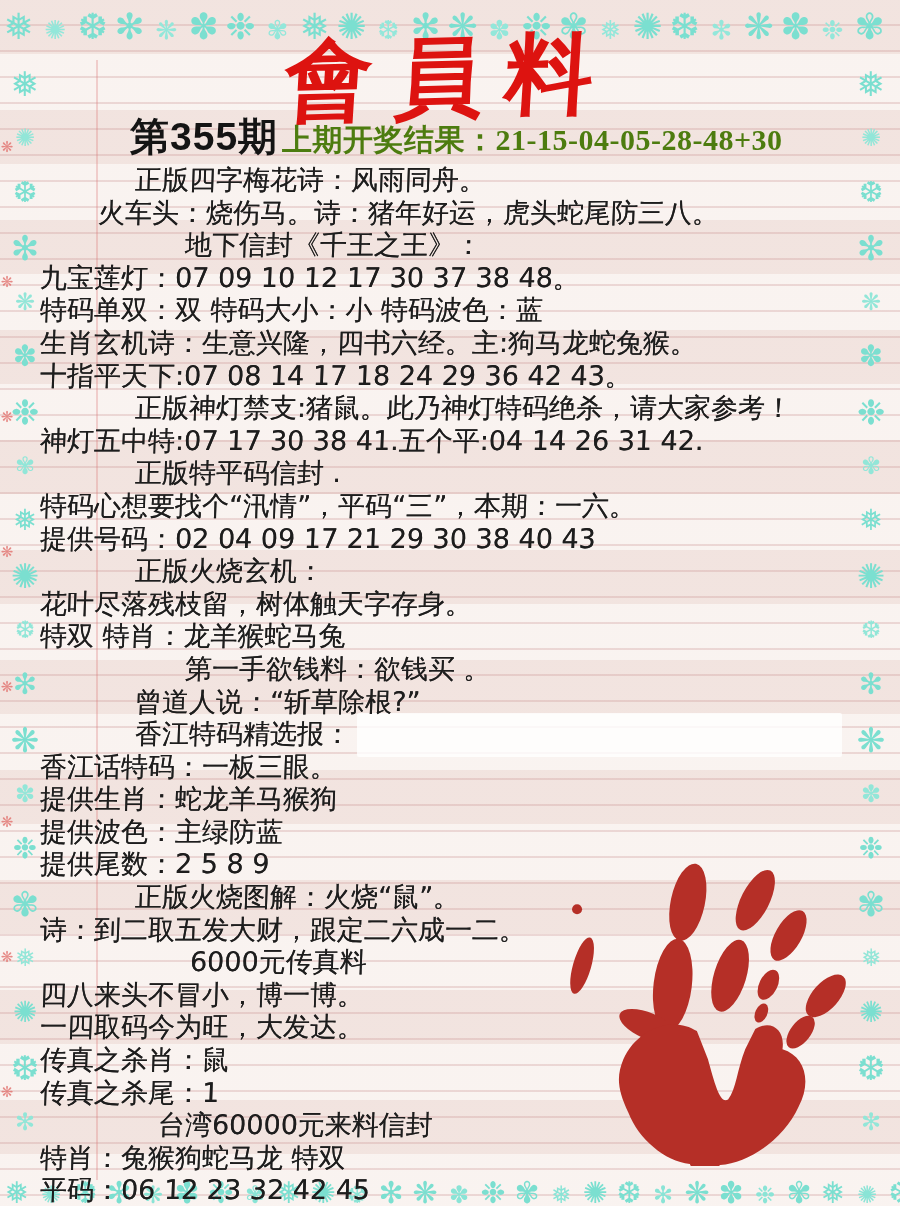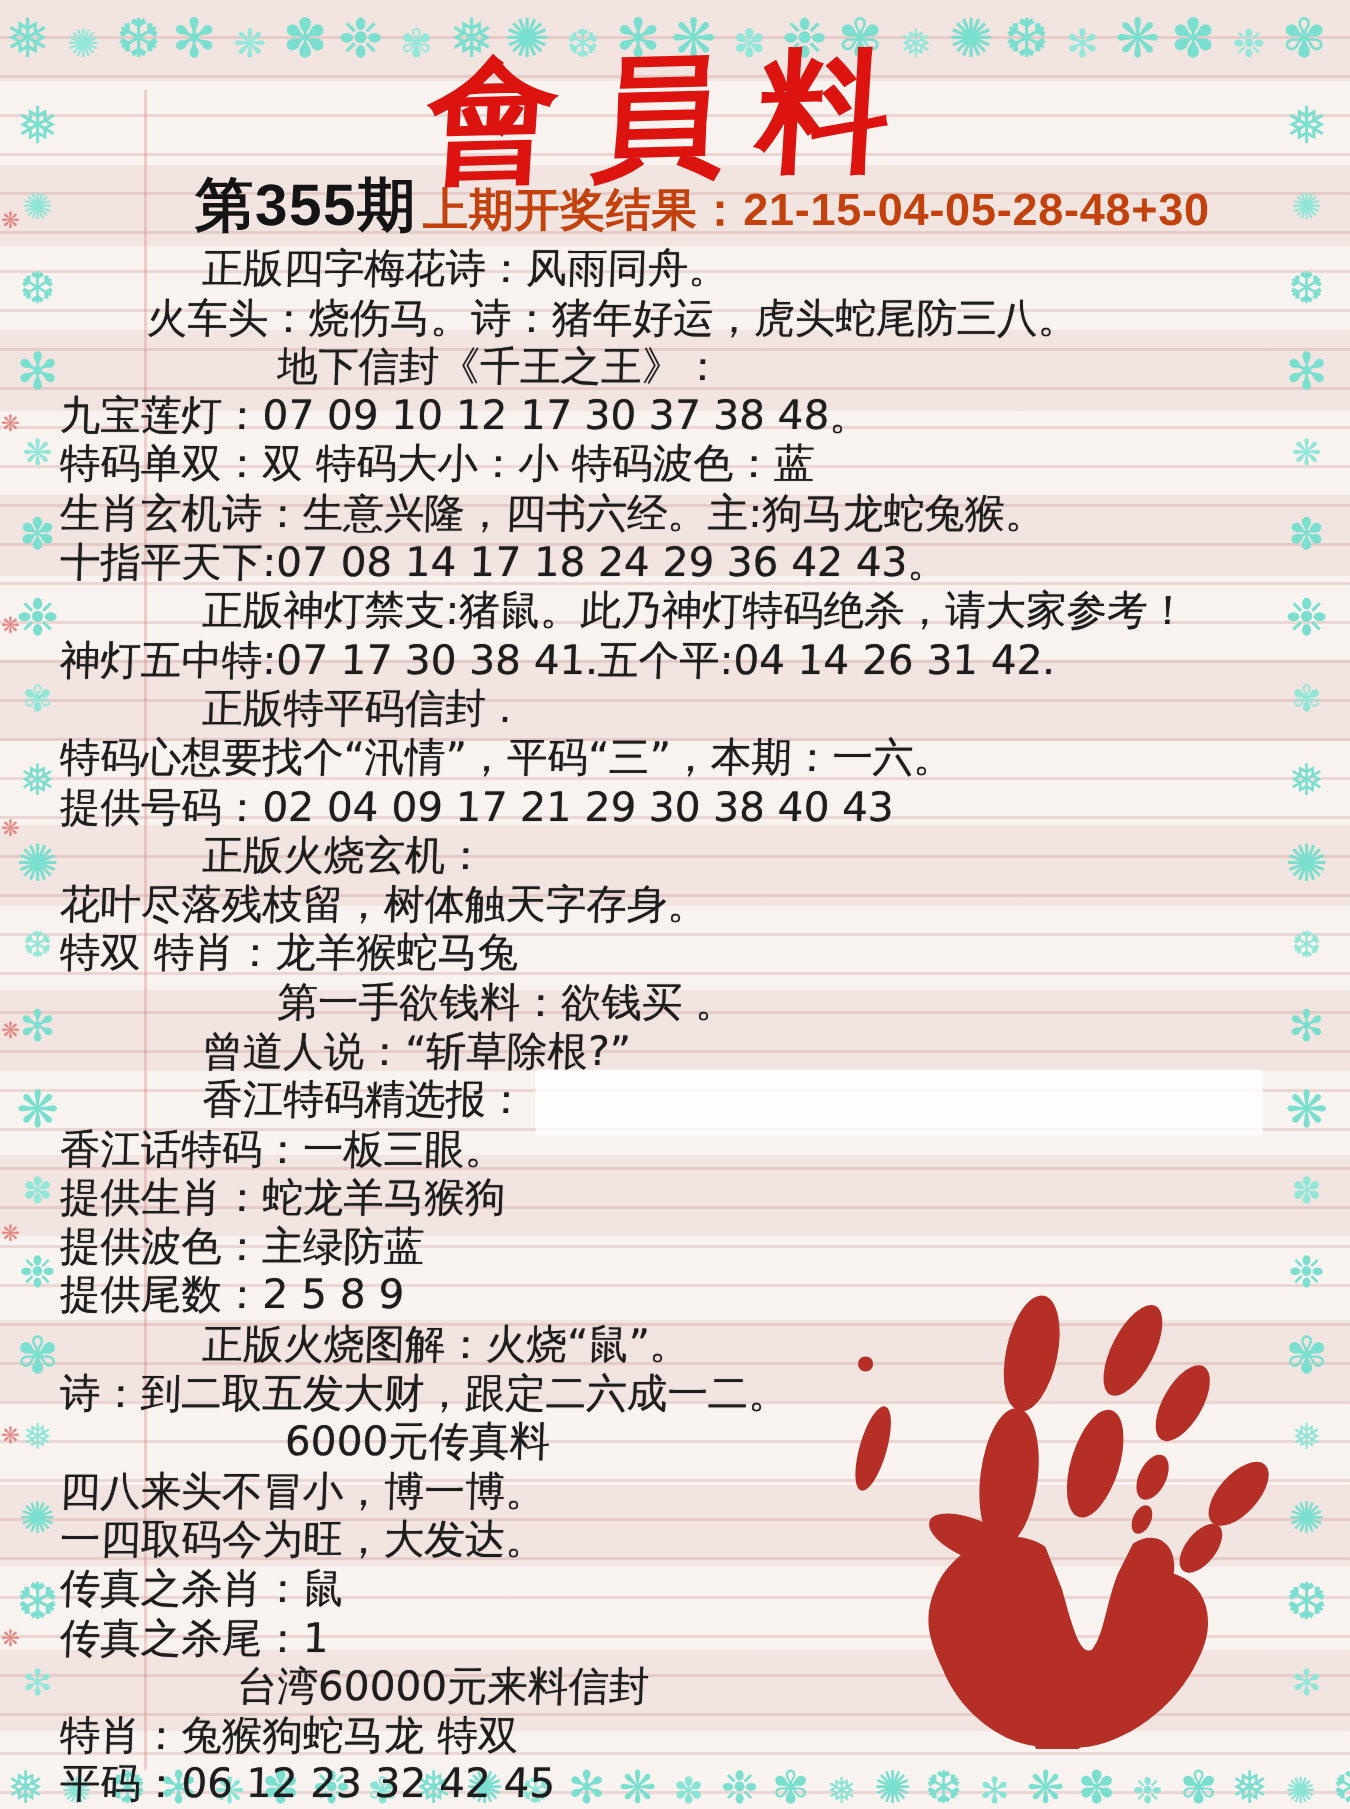--- a/index.html
+++ b/index.html
@@ -61,21 +61,21 @@
 <div class="margin-line"></div>
 
 <div class="orn orn-top"><span class="flake f0">❅</span><span class="flake f1">✺</span><span class="flake f2">❆</span><span class="flake f0">✻</span><span class="flake f1">❋</span><span class="flake f2">✽</span><span class="flake f0">❉</span><span class="flake f1">✾</span><span class="flake f2">❅</span><span class="flake f0">✺</span><span class="flake f1">❆</span><span class="flake f2">✻</span><span class="flake f0">❋</span><span class="flake f1">✽</span><span class="flake f2">❉</span><span class="flake f0">✾</span><span class="flake f1">❅</span><span class="flake f2">✺</span><span class="flake f0">❆</span><span class="flake f1">✻</span><span class="flake f2">❋</span><span class="flake f0">✽</span><span class="flake f1">❉</span><span class="flake f2">✾</span></div>
 <div class="orn orn-bottom"><span class="flake f0">❅</span><span class="flake f1">✺</span><span class="flake f2">❆</span><span class="flake f0">✻</span><span class="flake f1">❋</span><span class="flake f2">✽</span><span class="flake f0">❉</span><span class="flake f1">✾</span><span class="flake f2">❅</span><span class="flake f0">✺</span><span class="flake f1">❆</span><span class="flake f2">✻</span><span class="flake f0">❋</span><span class="flake f1">✽</span><span class="flake f2">❉</span><span class="flake f0">✾</span><span class="flake f1">❅</span><span class="flake f2">✺</span><span class="flake f0">❆</span><span class="flake f1">✻</span><span class="flake f2">❋</span><span class="flake f0">✽</span><span class="flake f1">❉</span><span class="flake f2">✾</span><span class="flake f0">❅</span><span class="flake f1">✺</span><span class="flake f2">❆</span></div>
 <div class="orn orn-col orn-left"><span class="flake f0">❅</span><span class="flake f1">✺</span><span class="flake f2">❆</span><span class="flake f0">✻</span><span class="flake f1">❋</span><span class="flake f2">✽</span><span class="flake f0">❉</span><span class="flake f1">✾</span><span class="flake f2">❅</span><span class="flake f0">✺</span><span class="flake f1">❆</span><span class="flake f2">✻</span><span class="flake f0">❋</span><span class="flake f1">✽</span><span class="flake f2">❉</span><span class="flake f0">✾</span><span class="flake f1">❅</span><span class="flake f2">✺</span><span class="flake f0">❆</span><span class="flake f1">✻</span></div>
 <div class="orn orn-col orn-right"><span class="flake f0">❅</span><span class="flake f1">✺</span><span class="flake f2">❆</span><span class="flake f0">✻</span><span class="flake f1">❋</span><span class="flake f2">✽</span><span class="flake f0">❉</span><span class="flake f1">✾</span><span class="flake f2">❅</span><span class="flake f0">✺</span><span class="flake f1">❆</span><span class="flake f2">✻</span><span class="flake f0">❋</span><span class="flake f1">✽</span><span class="flake f2">❉</span><span class="flake f0">✾</span><span class="flake f1">❅</span><span class="flake f2">✺</span><span class="flake f0">❆</span><span class="flake f1">✻</span></div>
 <div class="orn red-edge"><span class="flake f0">❋</span><span class="flake f1">❋</span><span class="flake f2">❋</span><span class="flake f0">❋</span><span class="flake f1">❋</span><span class="flake f2">❋</span><span class="flake f0">❋</span><span class="flake f1">❋</span></div>
 
 <div class="title" style="color: rgb(221, 19, 16);">會員料</div>
 <div class="issue">第355期</div>
-<div class="lastdraw" style="color: #c2410c;">
+<div class="lastdraw" style="color: #4d7c0f; font-family: Liberation Serif, serif;">
   <span>上期开奖结果：</span><span>21-15-04-05-28-48+30</span>
 </div>
 
 <div class="content">
     <div class="cline" style="padding-left: 95px;">
       <span class="ctext">正版四字梅花诗：风雨同舟。</span>
     </div>
     <div class="cline" style="padding-left: 58px;">
       <span class="ctext">火车头：烧伤马。诗：猪年好运，虎头蛇尾防三八。</span>
     </div>

